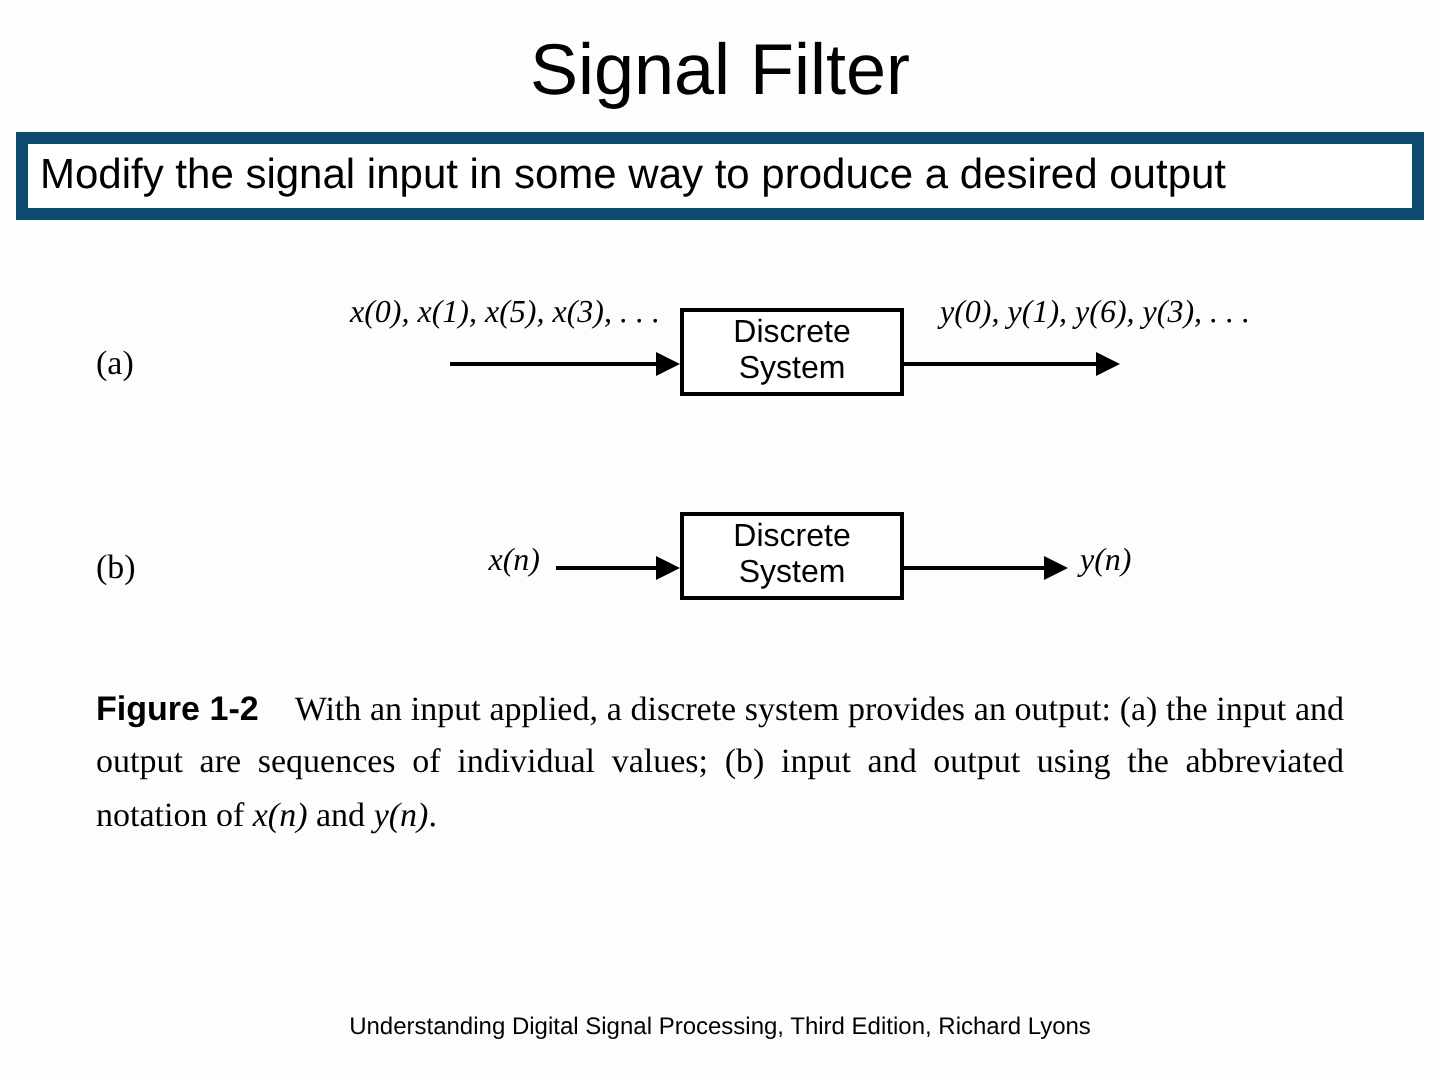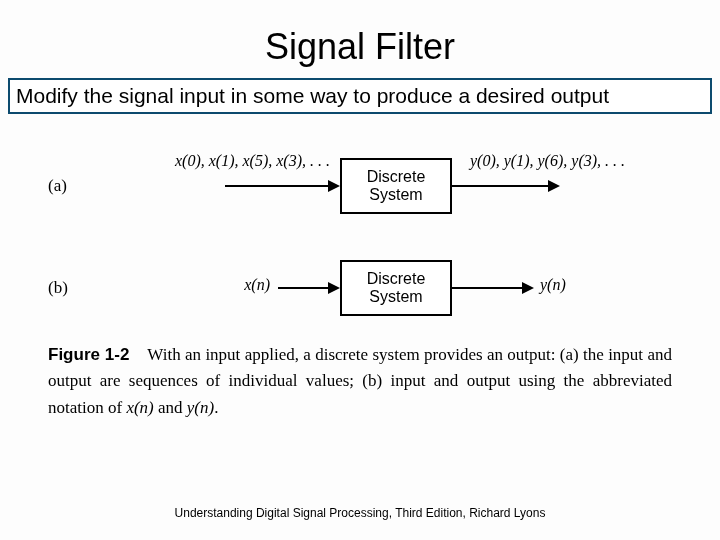--- a/index.html
+++ b/index.html
@@ -8,25 +8,25 @@
     height: 540px;
     background: #fdfdfd;
     font-family: Arial, Helvetica, sans-serif;
     color: #000;
     position: relative;
   }
   .title {
     text-align: center;
     font-size: 36px;
     font-weight: normal;
-    margin-top: 26px;
+    margin-top: 14px;
     margin-bottom: 10px;
   }
   .subtitle-box {
-    border: 2px solid #0c4a6e;
+    border: 6px solid #0c4a6e;
     margin: 0 8px 24px 8px;
     padding: 4px 6px;
     font-size: 21px;
     background: #fff;
   }
   .diagram-area {
     position: relative;
     width: 100%;
     height: 260px;
   }
@@ -81,21 +81,21 @@
     top: 28px;
     font-family: Georgia, 'Times New Roman', serif;
     font-style: italic;
     font-size: 16px;
   }
   .box {
     position: absolute;
     left: 340px;
     top: 12px;
     width: 112px;
-    height: 56px;
+    height: 44px;
     border: 2px solid #000;
     background: #fff;
     display: flex;
     align-items: center;
     justify-content: center;
     text-align: center;
     font-family: Arial, Helvetica, sans-serif;
     font-size: 16px;
     line-height: 1.15;
   }

